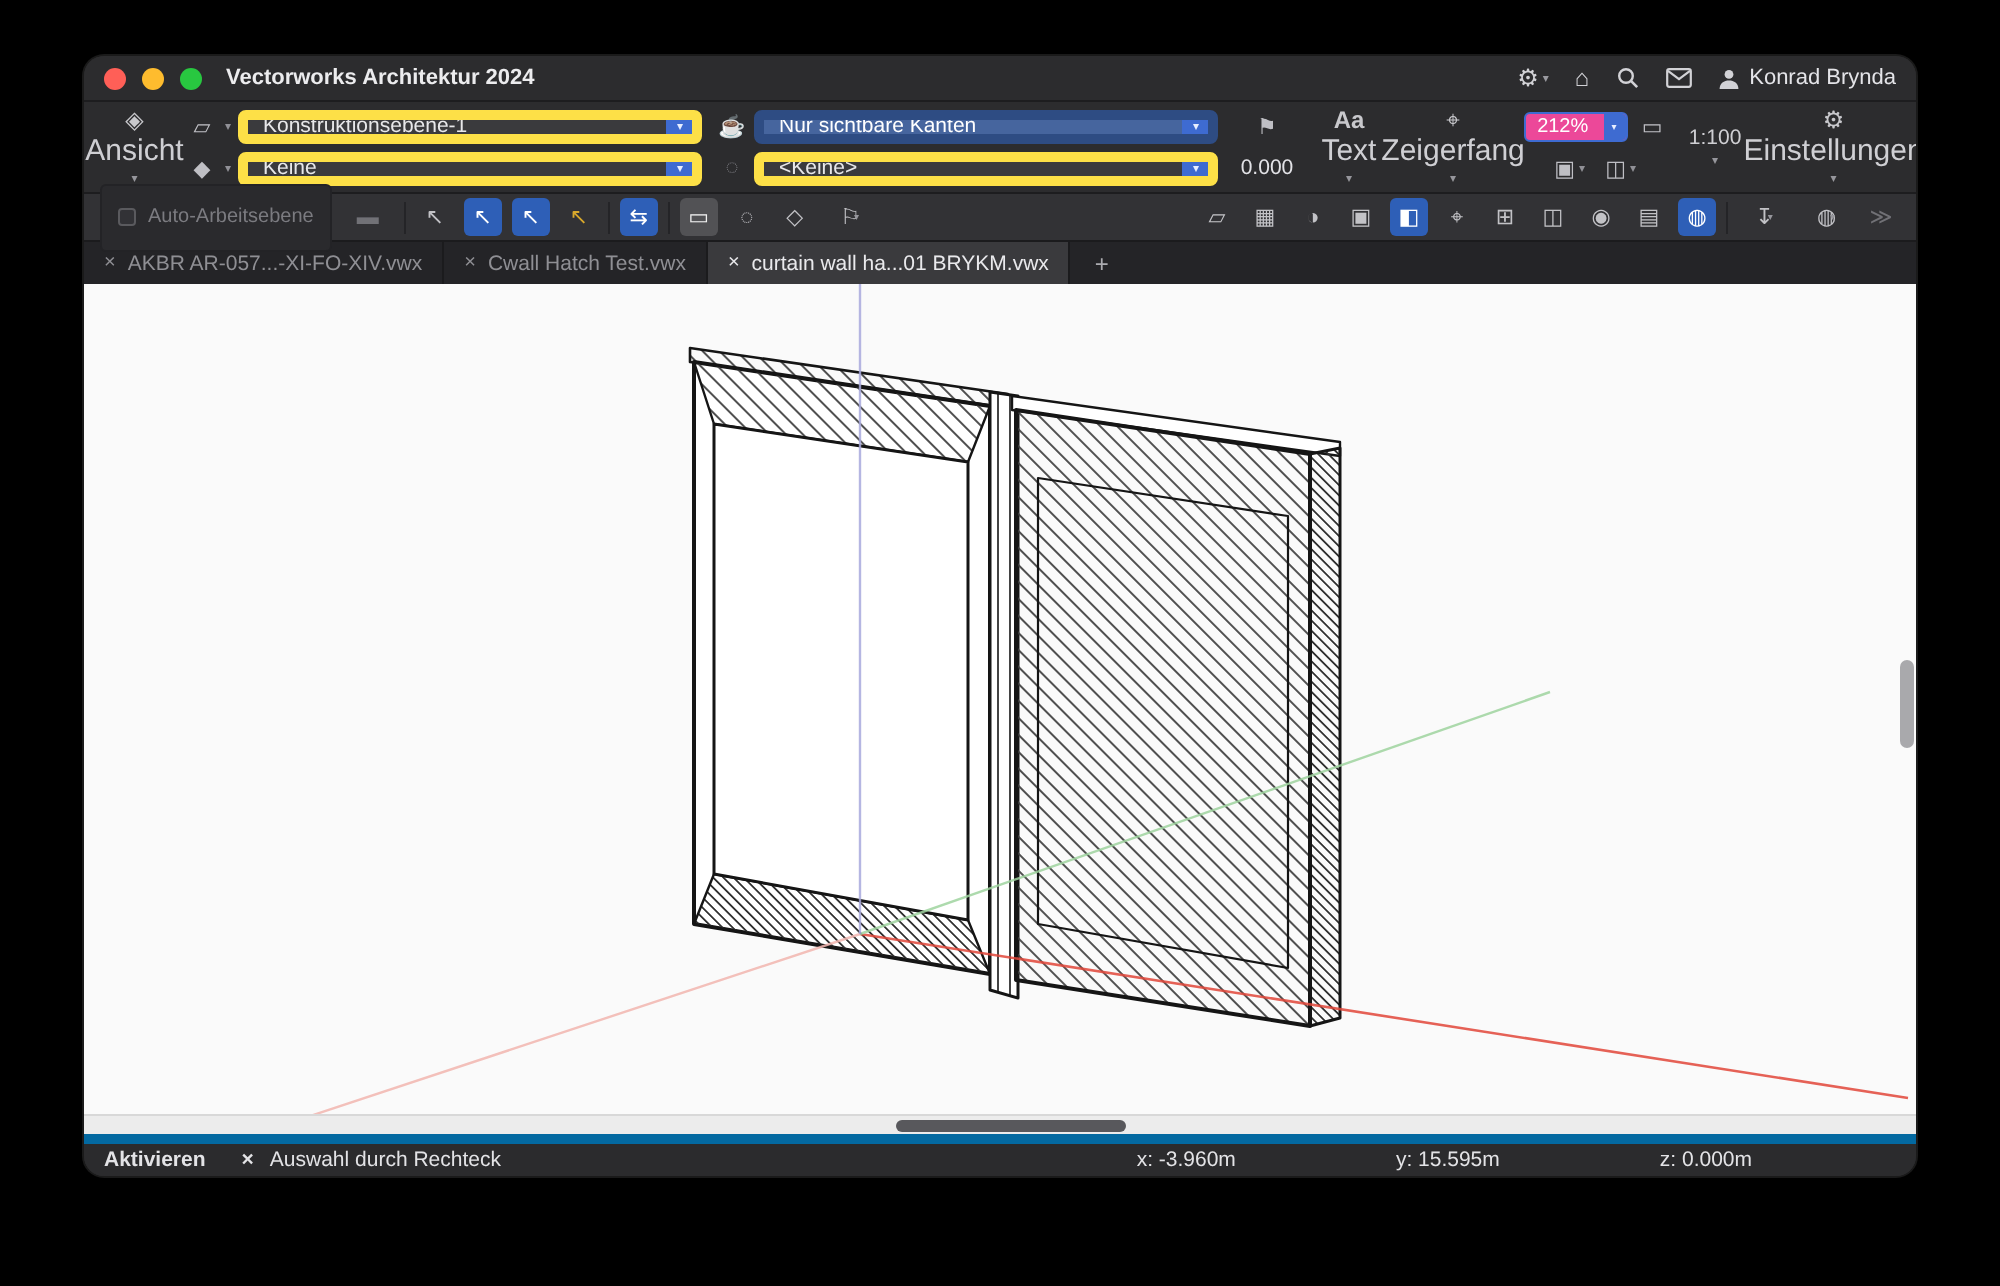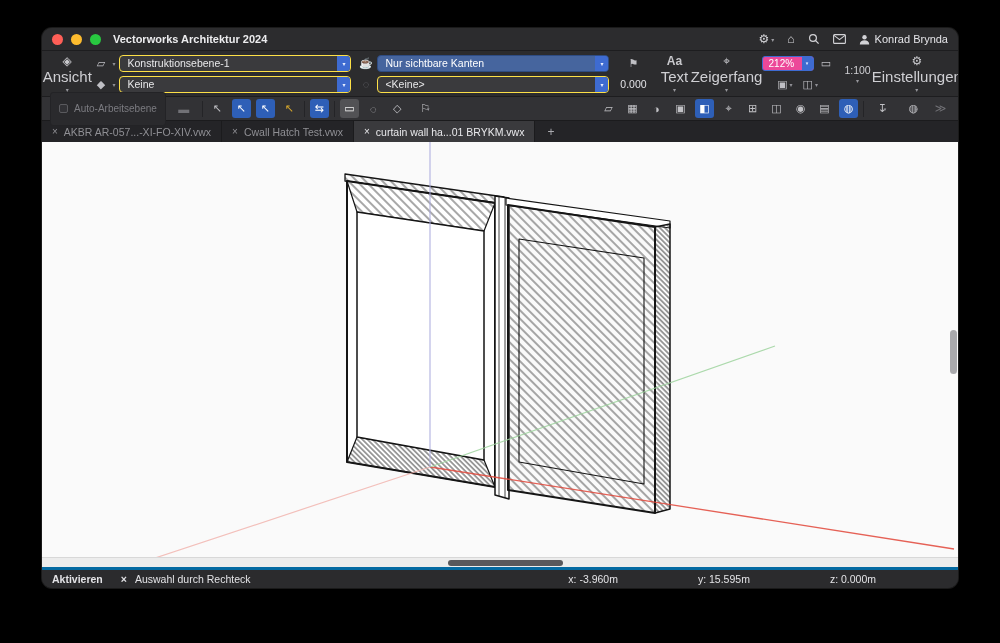--- a/index.html
+++ b/index.html
@@ -32,21 +32,21 @@
   .tallblock { display:flex; flex-direction:column; align-items:center; justify-content:center; gap:1px;
                color:#cfcfd3; min-width:34px; }
   .tallblock .bicon { font-size:12px; line-height:12px; color:#c8c8cc; }
   .tallblock .blabel { font-size:15px; white-space:nowrap; }
   .tallblock .bchev { font-size:6px; color:#96969c; }
   .twocol { display:flex; flex-direction:column; justify-content:center; gap:4px; }
   .trow { display:flex; align-items:center; gap:4px; height:17px; }
   .rowicon { font-size:11px; color:#bfbfc4; width:15px; text-align:center; }
   .rowicon.dim { color:#77777c; }
   .microchev { font-size:6px; color:#909096; }
-  .field { width:232px; height:17px; background:#3a3a3d; border:1px solid #fde047; border-radius:4px;
+  .field { width:232px; height:17px; background:#3a3a3d; border:5px solid #fde047; border-radius:4px;
            display:flex; align-items:center; font-size:10.5px; color:#e8e8ea; padding-left:7px; overflow:hidden; }
   .field .cap { margin-left:auto; width:13px; align-self:stretch; background:#3e6bd1; color:#e7eeff;
                 display:flex; align-items:center; justify-content:center; font-size:6px; }
   .field.sel { background:#46659e; border-color:#2e4c83; color:#fff; }
   .numval { font-size:10.5px; color:#e2e2e6; }
   .zoomwrap { display:flex; align-items:center; gap:5px; }
   .zoomfield { width:52px; height:15px; border:1px solid #3e6bd1; border-radius:3px; background:#ec4899;
                color:#fff; font-size:10px; display:flex; align-items:center; padding-left:6px; }
   .zoomfield .cap { margin-left:auto; width:11px; align-self:stretch; background:#3e6bd1; color:#e7eeff;
                     display:flex; align-items:center; justify-content:center; font-size:5px; border-radius:0 2px 2px 0;}
@@ -77,21 +77,21 @@
   .tab-add { display:flex; align-items:center; padding:0 12px; color:#ababb0; font-size:12px; }
 
   
   .canvas { position:relative; height:415px; background:#fafafa; overflow:hidden; }
   .canvas svg.scene { position:absolute; left:0; top:0; }
   .vscroll { position:absolute; right:1px; top:188px; width:7px; height:44px; background:#8e8e92; border-radius:4px; opacity:.75; }
   .hscrollbar { height:10px; background:#ececec; border-top:1px solid #d8d8d8; position:relative; }
   .hthumb { position:absolute; left:406px; top:2px; width:115px; height:6px; background:#58585c; border-radius:3px; }
 
   
-  .statusbar { height:21px; background:#2b2b2d; border-top:3px solid #0369a1; display:flex; align-items:center;
+  .statusbar { height:21px; background:#2b2b2d; border-top:5px solid #0369a1; display:flex; align-items:center;
                padding:0 10px; font-size:10.5px; color:#e3e3e6; }
   .statusbar .mode { font-weight:bold; }
   .statusbar .modex { font-weight:bold; margin:0 8px 0 18px; }
   .coords { margin-left:auto; display:flex; gap:80px; margin-right:72px; white-space:nowrap; }
 </style>
 </head>
 <body>
 
 <div class="window">
 

